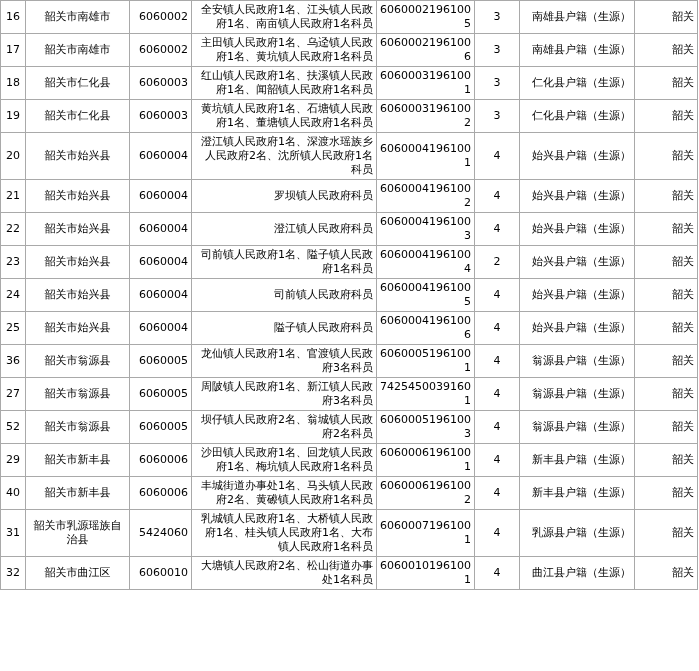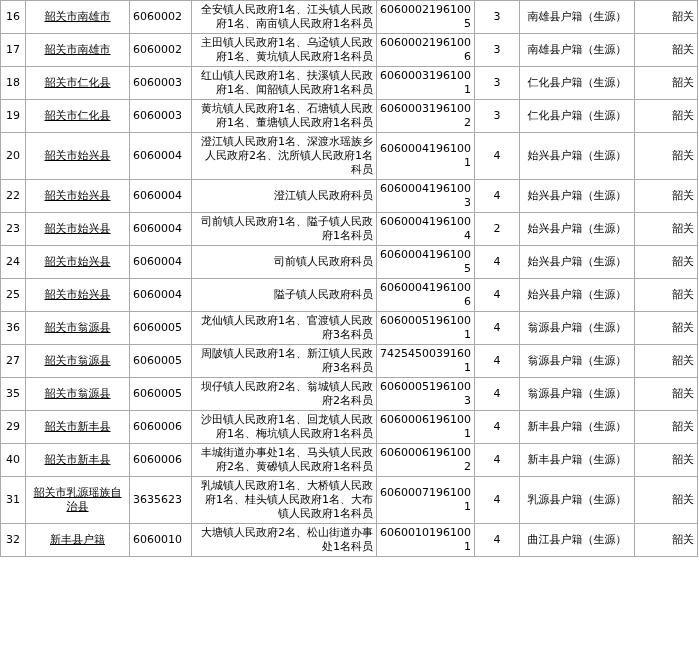--- a/index.html
+++ b/index.html
@@ -32,26 +32,26 @@
   col.c-idx   { width: 25px; }
   col.c-unit  { width: 104px; }
   col.c-code  { width: 62px; }
   col.c-pos   { width: 185px; }
   col.c-pcode { width: 98px; }
   col.c-num   { width: 45px; }
   col.c-req   { width: 115px; }
   col.c-city  { width: 63px; }
 
   td.idx   { text-align: center; }
-  td.unit  { text-align: center; text-decoration: underline; }
-  td.code  { text-align: left; }
+  td.unit  { text-align: center; }
+  td.code  { text-align: right; }
   td.pos   { text-align: right; }
   td.pcode { text-align: right; }
   td.num   { text-align: center; }
-  td.req   { text-align: center; }
+  td.req   { text-align: right; }
   td.city  { text-align: right; }
 </style>
 </head>
 <body>
 
 <table class="grid">
   <colgroup>
     <col class="c-idx">
       <col class="c-unit">
       <col class="c-code">
@@ -106,20 +106,30 @@
         <td class="idx">20</td>
         <td class="unit">韶关市始兴县</td>
         <td class="code">6060004</td>
         <td class="pos">澄江镇人民政府1名、深渡水瑶族乡人民政府2名、沈所镇人民政府1名科员</td>
         <td class="pcode">60600041961001</td>
         <td class="num">4</td>
         <td class="req">始兴县户籍（生源）</td>
         <td class="city">韶关</td>
       </tr>
       <tr>
+        <td class="idx">21</td>
+        <td class="unit">韶关市始兴县</td>
+        <td class="code">6060004</td>
+        <td class="pos">罗坝镇人民政府科员</td>
+        <td class="pcode">60600041961002</td>
+        <td class="num">4</td>
+        <td class="req">始兴县户籍（生源）</td>
+        <td class="city">韶关</td>
+      </tr>
+      <tr>
         <td class="idx">22</td>
         <td class="unit">韶关市始兴县</td>
         <td class="code">6060004</td>
         <td class="pos">澄江镇人民政府科员</td>
         <td class="pcode">60600041961003</td>
         <td class="num">4</td>
         <td class="req">始兴县户籍（生源）</td>
         <td class="city">韶关</td>
       </tr>
       <tr>
@@ -166,21 +176,21 @@
         <td class="idx">27</td>
         <td class="unit">韶关市翁源县</td>
         <td class="code">6060005</td>
         <td class="pos">周陂镇人民政府1名、新江镇人民政府3名科员</td>
         <td class="pcode">74254500391601</td>
         <td class="num">4</td>
         <td class="req">翁源县户籍（生源）</td>
         <td class="city">韶关</td>
       </tr>
       <tr>
-        <td class="idx">35</td>
+        <td class="idx">52</td>
         <td class="unit">韶关市翁源县</td>
         <td class="code">6060005</td>
         <td class="pos">坝仔镇人民政府2名、翁城镇人民政府2名科员</td>
         <td class="pcode">60600051961003</td>
         <td class="num">4</td>
         <td class="req">翁源县户籍（生源）</td>
         <td class="city">韶关</td>
       </tr>
       <tr>
         <td class="idx">29</td>
@@ -198,30 +208,30 @@
         <td class="code">6060006</td>
         <td class="pos">丰城街道办事处1名、马头镇人民政府2名、黄礤镇人民政府1名科员</td>
         <td class="pcode">60600061961002</td>
         <td class="num">4</td>
         <td class="req">新丰县户籍（生源）</td>
         <td class="city">韶关</td>
       </tr>
       <tr>
         <td class="idx">31</td>
         <td class="unit">韶关市乳源瑶族自治县</td>
-        <td class="code">3635623</td>
+        <td class="code">5424060</td>
         <td class="pos">乳城镇人民政府1名、大桥镇人民政府1名、桂头镇人民政府1名、大布镇人民政府1名科员</td>
         <td class="pcode">60600071961001</td>
         <td class="num">4</td>
         <td class="req">乳源县户籍（生源）</td>
         <td class="city">韶关</td>
       </tr>
       <tr>
         <td class="idx">32</td>
-        <td class="unit">新丰县户籍</td>
+        <td class="unit">韶关市曲江区</td>
         <td class="code">6060010</td>
         <td class="pos">大塘镇人民政府2名、松山街道办事处1名科员</td>
         <td class="pcode">60600101961001</td>
         <td class="num">4</td>
         <td class="req">曲江县户籍（生源）</td>
         <td class="city">韶关</td>
       </tr>
     </tbody>
 </table>
 

